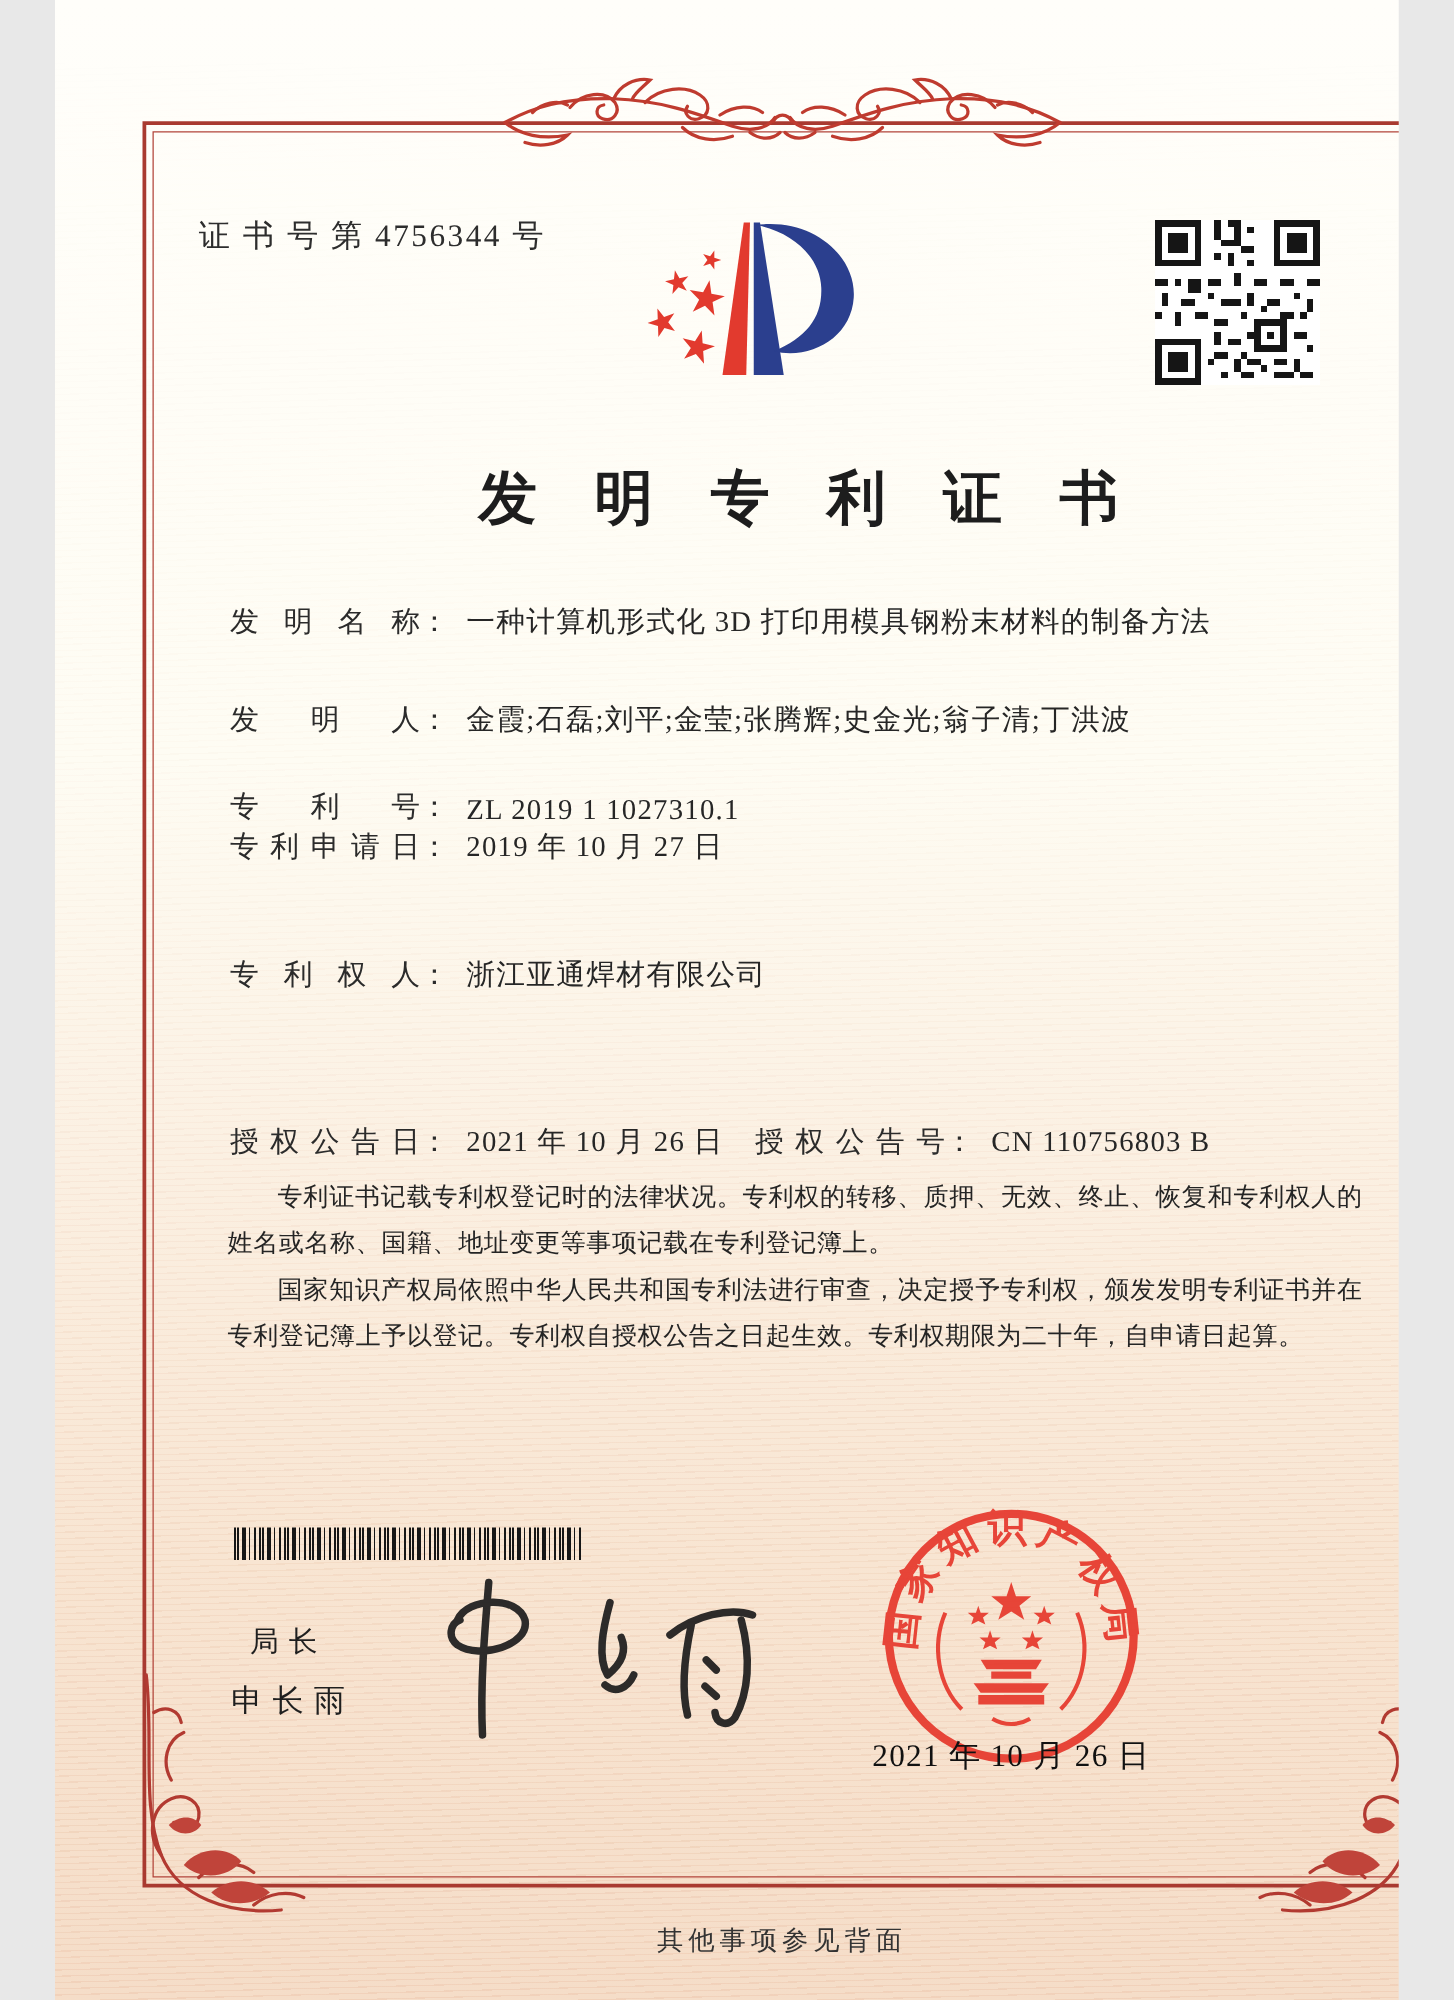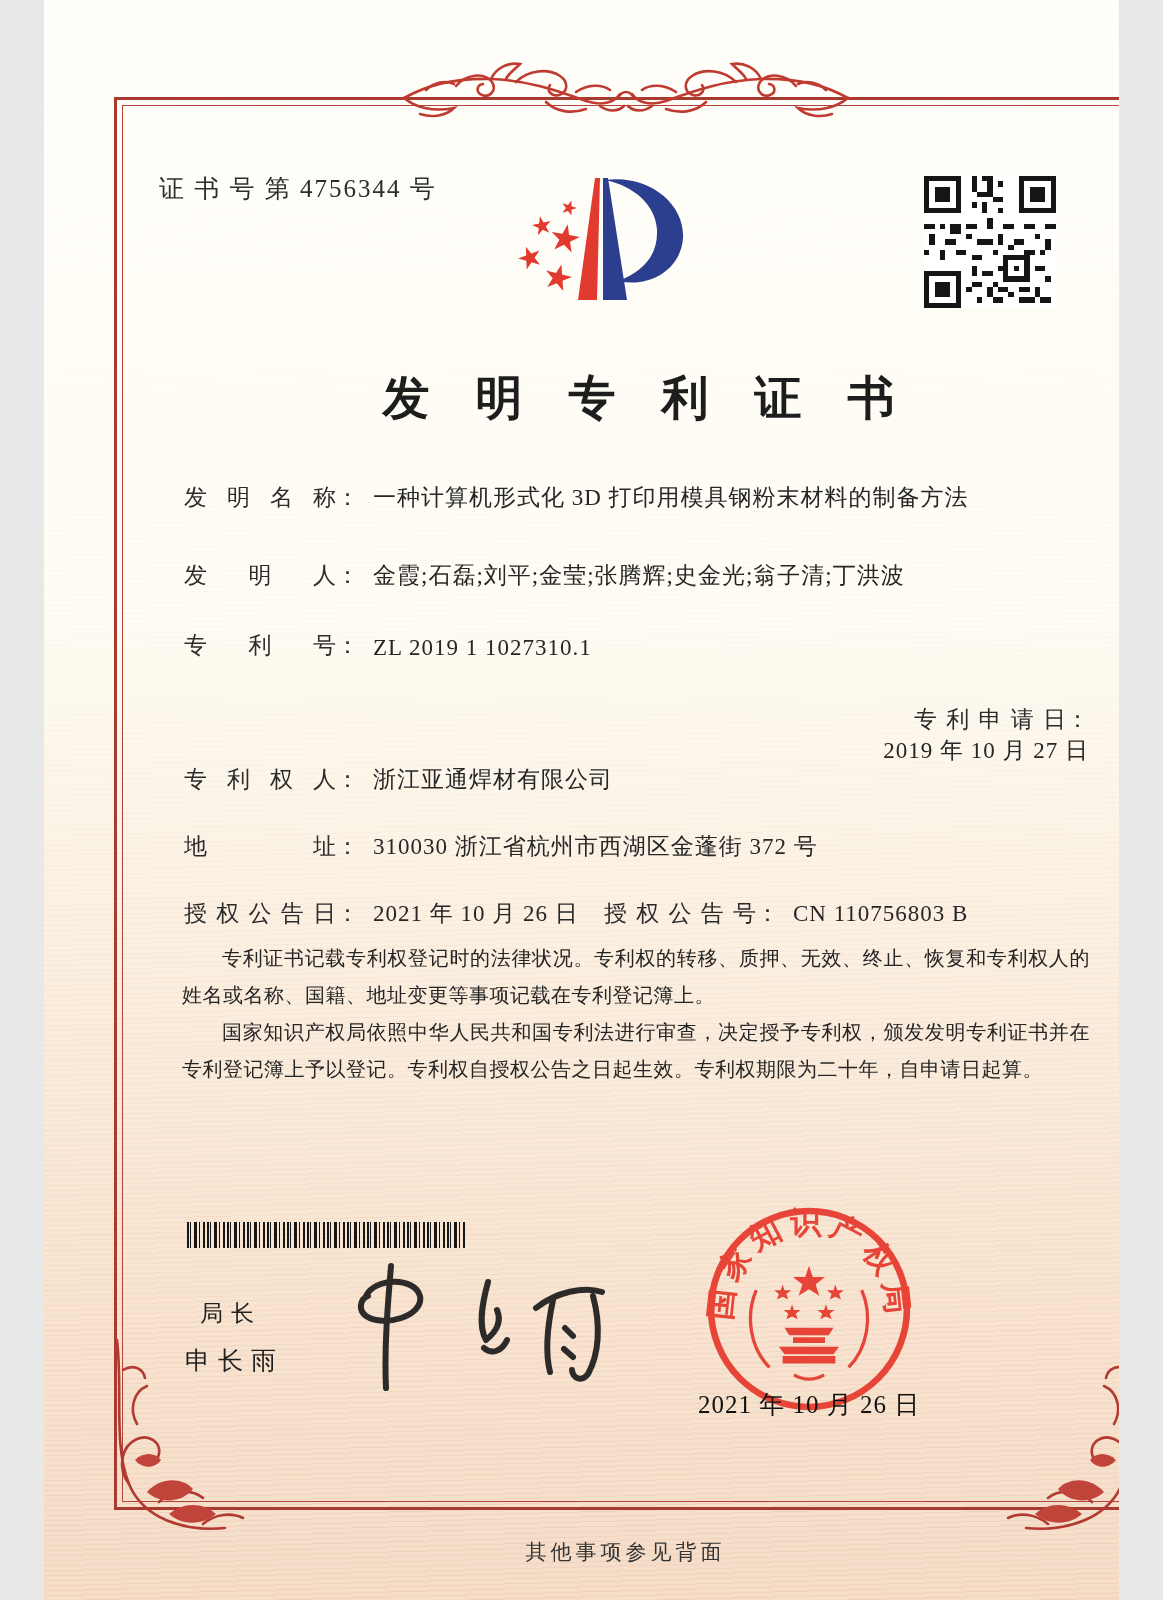--- a/index.html
+++ b/index.html
@@ -162,31 +162,27 @@
     <span class="val">一种计算机形式化 3D 打印用模具钢粉末材料的制备方法</span>
   </div>
   <div class="field-row" style="top:560px;">
     <span class="lblwrap"><span class="lbl">发明人</span><span>：</span></span>
     <span class="val">金霞;石磊;刘平;金莹;张腾辉;史金光;翁子清;丁洪波</span>
   </div>
   <div class="field-row" style="top:630px;">
     <span class="lblwrap"><span class="lbl">专利号</span><span>：</span></span>
     <span class="val">ZL 2019 1 1027310.1</span>
   </div>
-  <div class="field-row" style="top:704px;flex-direction:column;">
+  <div class="field-row" style="top:662px;">
     <span class="lblwrap"><span class="lbl">专利申请日</span><span>：</span></span>
     <span class="val">2019 年 10 月 27 日</span>
   </div>
   <div class="field-row" style="top:764px;">
     <span class="lblwrap"><span class="lbl">专利权人</span><span>：</span></span>
     <span class="val">浙江亚通焊材有限公司</span>
-  </div>
-  <div class="field-row" style="top:831px;">
-    <span class="lblwrap"><span class="lbl">地址</span><span>：</span></span>
-    <span class="val">310030 浙江省杭州市西湖区金蓬街 372 号</span>
   </div>
   <div class="field-row" style="top:898px;">
     <span class="lblwrap"><span class="lbl">授权公告日</span><span>：</span></span>
     <span class="val">2021 年 10 月 26 日</span>
     <span class="grant-col2">
       <span class="lblwrap"><span class="lbl">授权公告号</span><span>：</span></span>
       <span class="val">CN 110756803 B</span>
     </span>
   </div>
 

